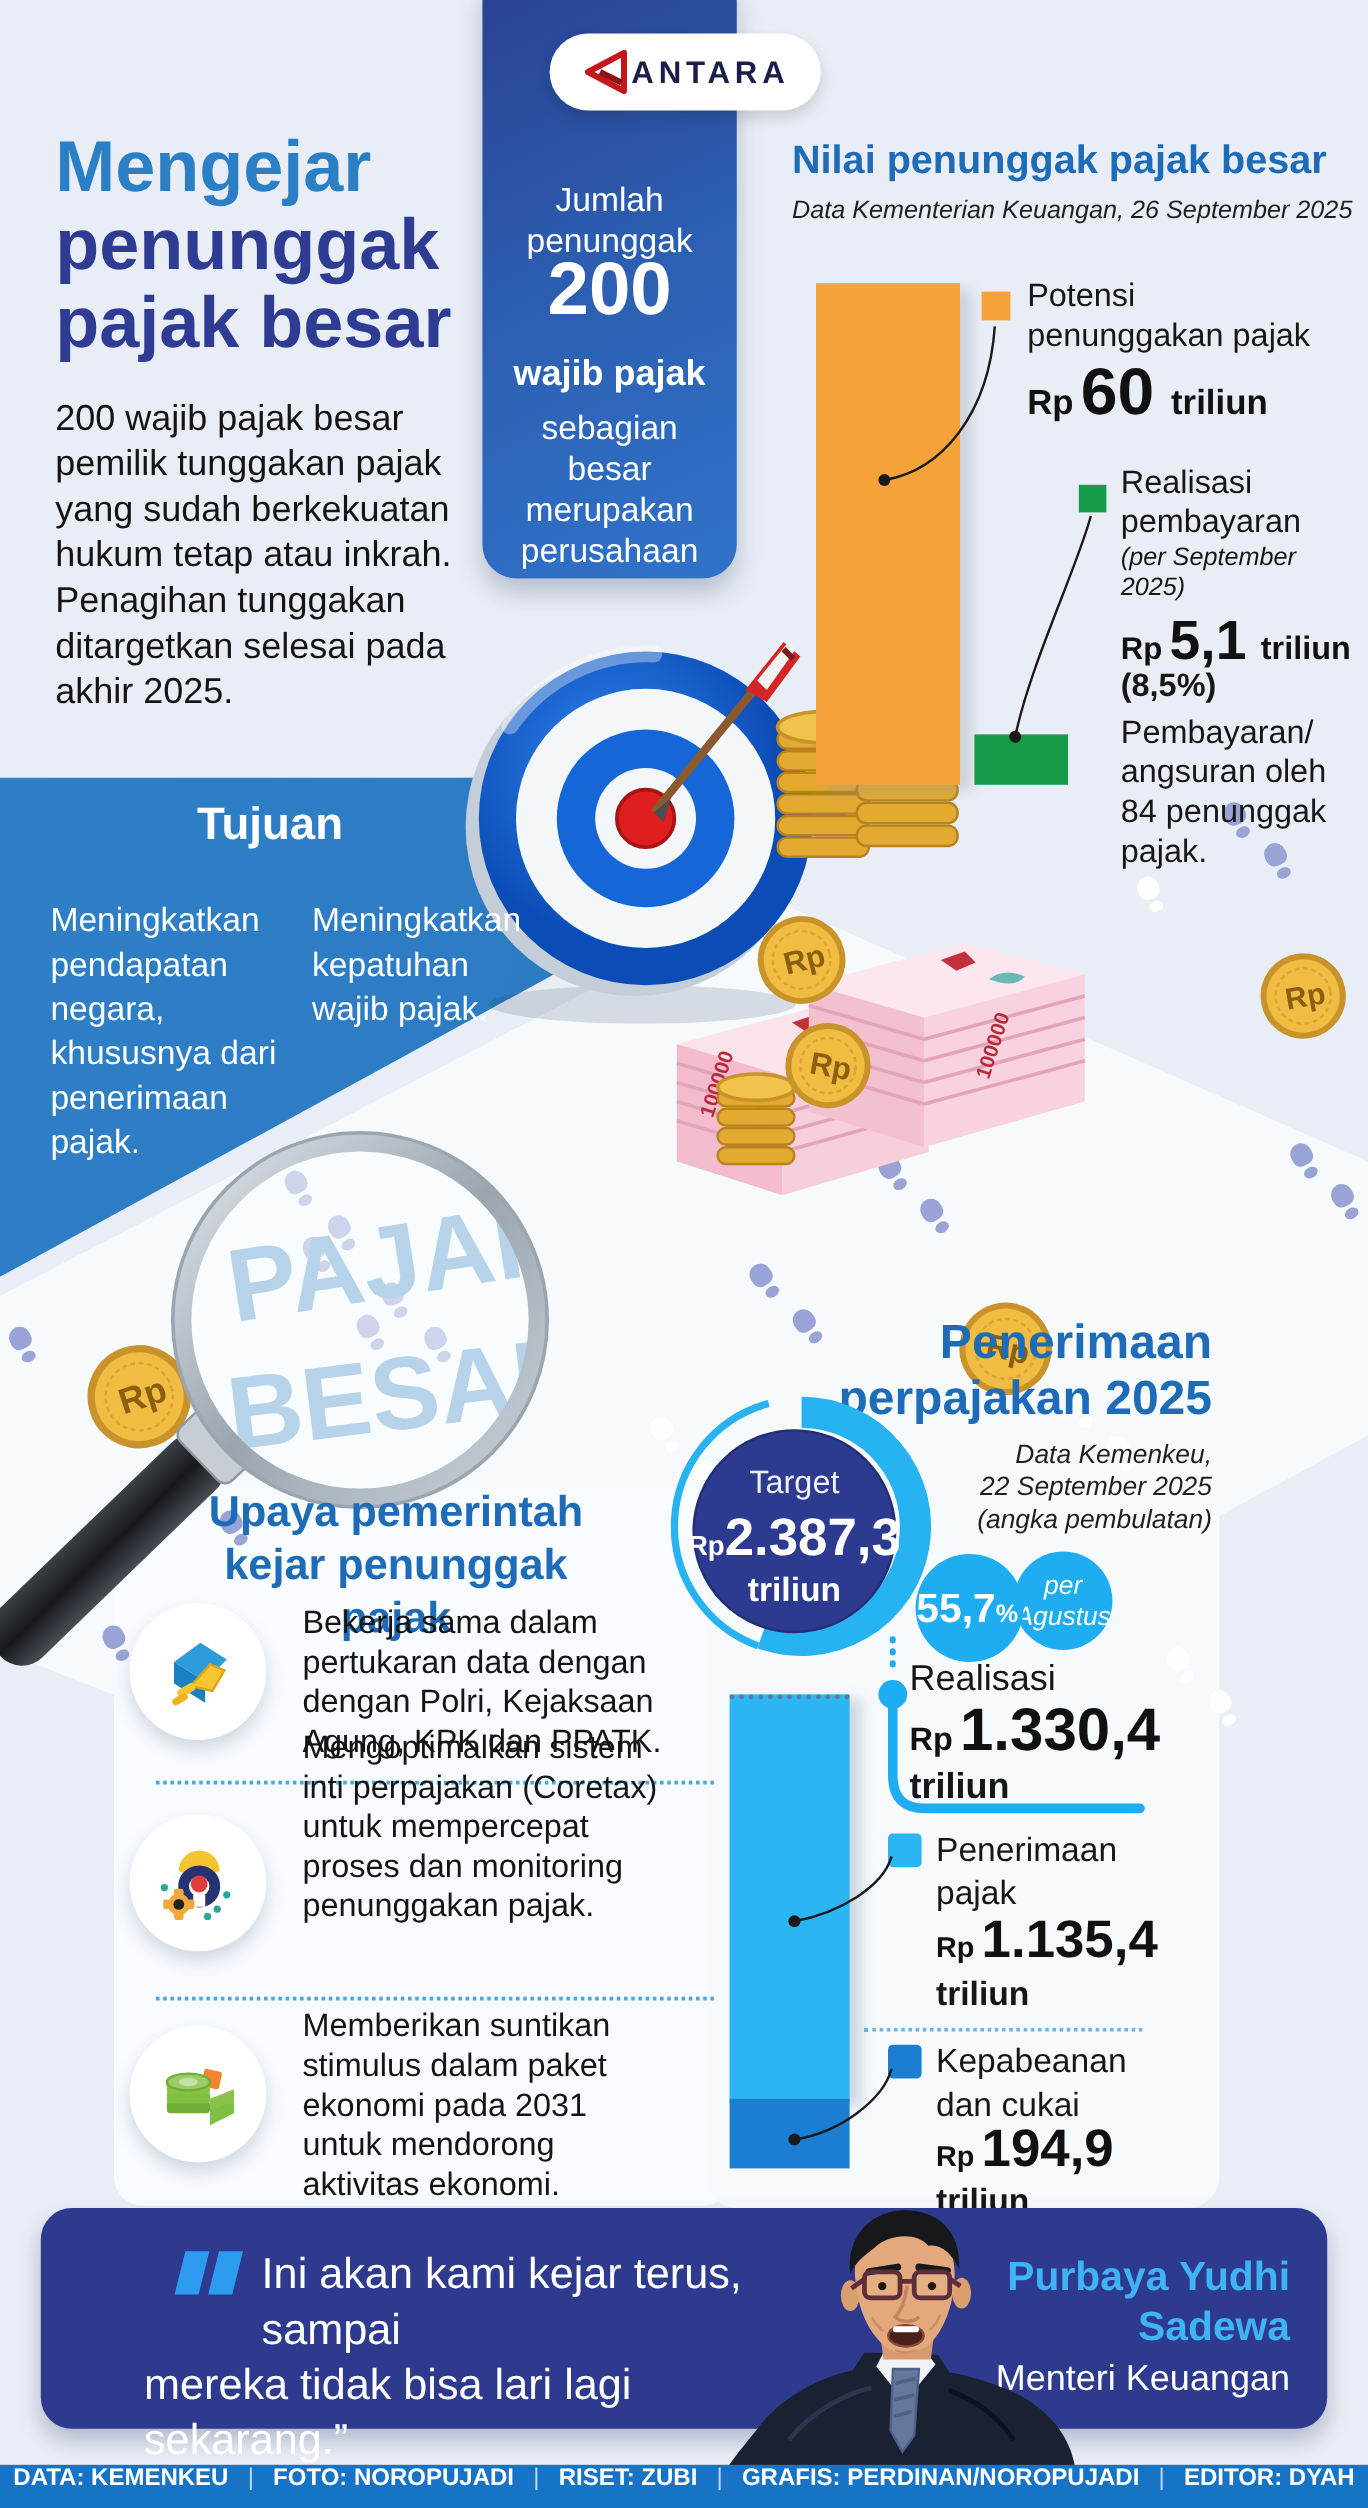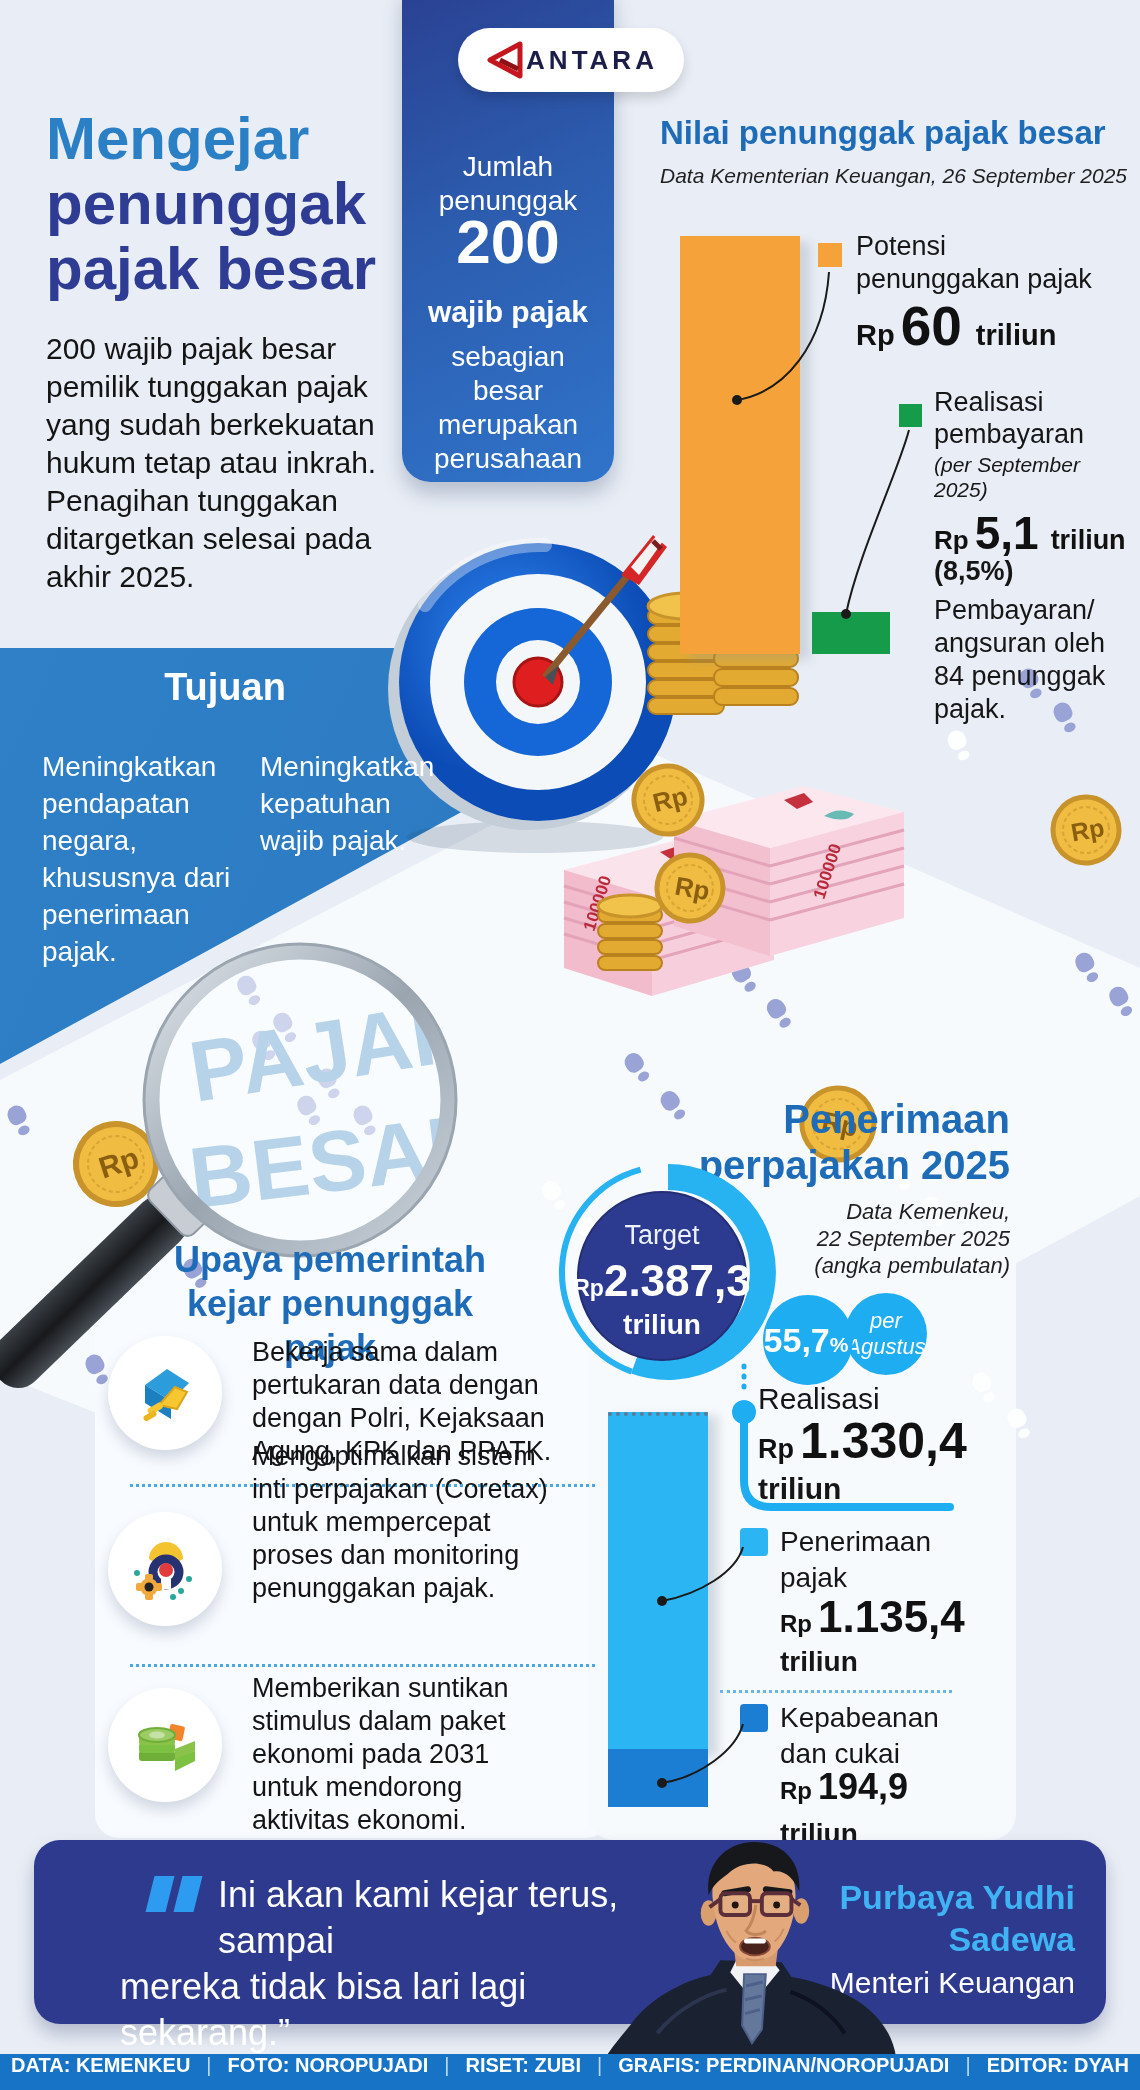--- a/index.html
+++ b/index.html
@@ -80,21 +80,21 @@
   #rev-bar-dark{left:608px;top:1749px;width:100px;height:58px;background:#1C7ED3;z-index:6;}
   #swatch-tax{left:740px;top:1528px;width:28px;height:28px;background:#2BB5F2;border-radius:4px;}
   #swatch-customs{left:740px;top:1704px;width:28px;height:28px;background:#1C7ED3;border-radius:4px;}
   #lbl-tax{left:780px;top:1524px;font-size:28px;line-height:36px;z-index:7;}
   #val-tax{left:780px;top:1592px;z-index:7;}
   #val-tax .rp{font-size:24px;} #val-tax .big{font-size:44px;}
   #unit-tax{left:780px;top:1646px;font-size:28px;font-weight:bold;z-index:7;}
   #rev-dotted-sep{left:720px;top:1690px;width:232px;border-top:3px dotted #66b7e6;z-index:7;}
   #lbl-customs{left:780px;top:1700px;font-size:28px;line-height:36px;z-index:7;}
   #val-customs{left:780px;top:1766px;z-index:7;}
-  #val-customs .rp{font-size:24px;} #val-customs .big{font-size:36px;}
+  #val-customs .rp{font-size:24px;} #val-customs .big{font-size:44px;}
   #unit-customs{left:780px;top:1818px;font-size:28px;font-weight:bold;z-index:7;}
   
   #quote-box{left:34px;top:1840px;width:1072px;height:184px;border-radius:26px;background:#2E3A8E;z-index:8;
     box-shadow:0 10px 18px rgba(20,30,80,.25);}
   .qmark{position:absolute;width:20px;height:36px;background:#2D9BF0;transform:skewX(-14deg);z-index:9;}
   #quote-text{left:120px;top:1872px;width:540px;color:#fff;font-size:36px;line-height:46px;z-index:9;}
   #quote-text .ln1{padding-left:98px;}
   #quote-person{left:790px;top:1876px;width:285px;text-align:right;font-size:34px;line-height:42px;font-weight:bold;color:#3FB3F3;z-index:9;}
   #quote-role{left:790px;top:1966px;width:285px;text-align:right;font-size:30px;color:#fff;z-index:9;}
   #minister-svg{left:596px;top:1836px;z-index:10;}

